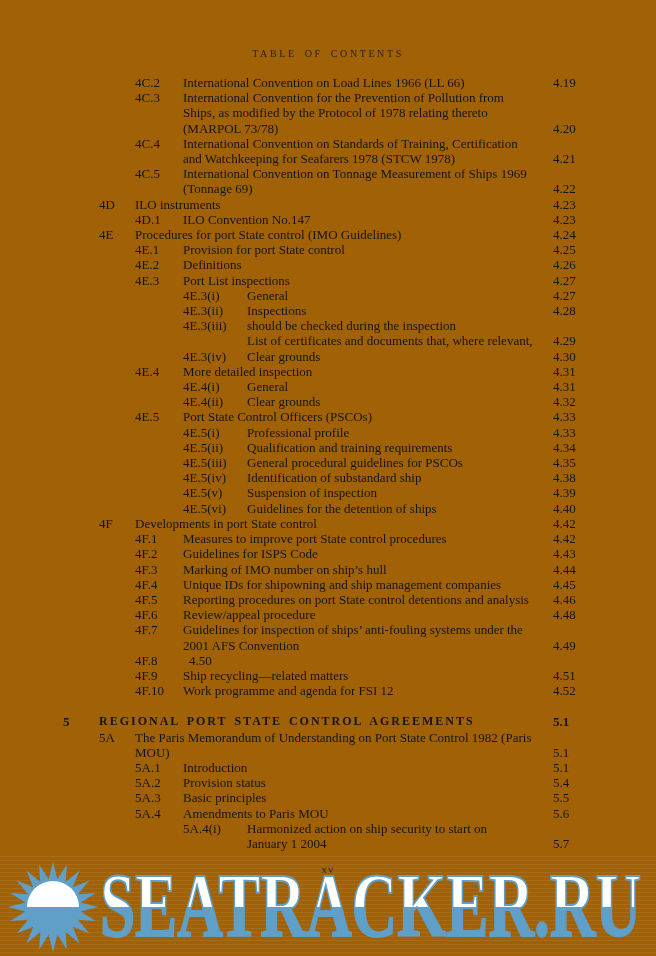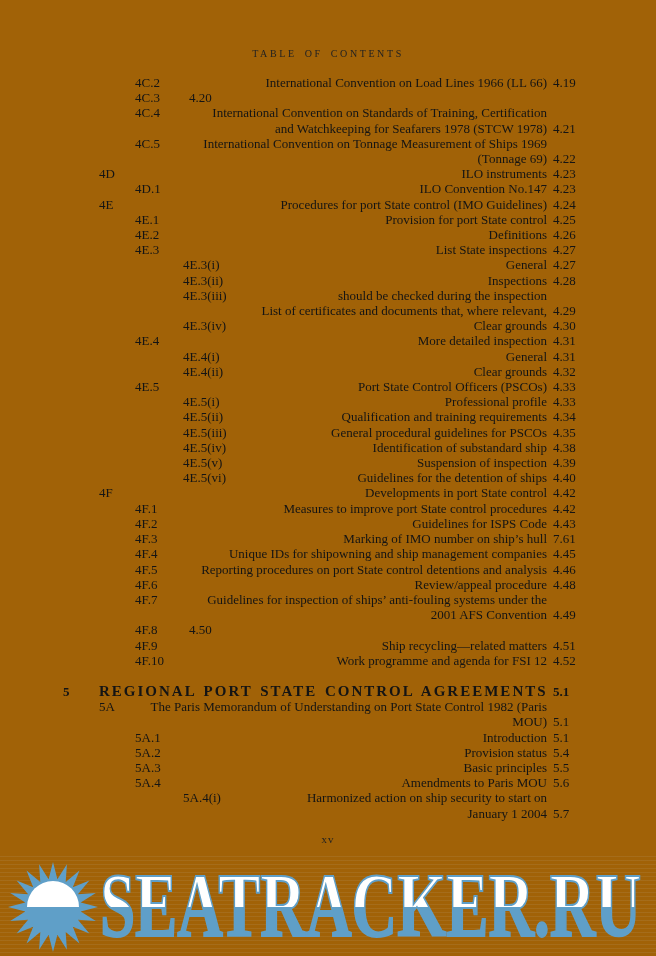--- a/index.html
+++ b/index.html
@@ -26,29 +26,29 @@
   .toc-list {
     margin: 15px 79px 0 63px; 
   }
   .row {
     display: flex;
     align-items: flex-start;
     font-size: 13px;
     line-height: 15.2px;
   }
   .row .num  { flex: 0 0 auto; white-space: nowrap; }
-  .row .title{ flex: 1 1 0; min-width: 0; text-align: right; }
+  .row .title{ flex: 1 1 0; min-width: 0; }
   .row .title .tline { white-space: nowrap; }
   .row .pg   { flex: 0 0 auto; align-self: flex-end; min-width: 30px; padding-left: 6px; white-space: nowrap; }
   .lvl0 .num { margin-left: 0;    width: 36px; }
   .lvl1 .num { margin-left: 36px; width: 36px; }
   .lvl2 .num { margin-left: 72px; width: 48px; }
   .lvl3 .num { margin-left: 120px; width: 64px; }
   .chapter { font-weight: bold; margin-top: 16px; }
-  .chapter .title .tline { letter-spacing: 2px; word-spacing: 2px; font-size: 15px; }
+  .chapter .title .tline { letter-spacing: 2px; word-spacing: 2px; font-size: 12px; }
   .page-number {
     margin-top: 12px;
     text-align: center;
     font-size: 11px;
     letter-spacing: 1px;
     color: #222;
   }
   .scan-texture {
     position: absolute;
     left: 0; right: 0; bottom: 0;
@@ -79,20 +79,25 @@
   <div class="toc-list">
       <div class="row lvl2">
     <span class="num">4C.2</span>
     <span class="title">
           <div class="tline">International Convention on Load Lines 1966 (LL 66)</div>
         </span>
     <span class="pg">4.19</span>
   </div>
       <div class="row lvl2">
     <span class="num">4C.3</span>
+    <span class="title">
+          <div class="tline">International Convention for the Prevention of Pollution from</div>
+          <div class="tline">Ships, as modified by the Protocol of 1978 relating thereto</div>
+          <div class="tline">(MARPOL 73/78)</div>
+        </span>
     <span class="pg">4.20</span>
   </div>
       <div class="row lvl2">
     <span class="num">4C.4</span>
     <span class="title">
           <div class="tline">International Convention on Standards of Training, Certification</div>
           <div class="tline">and Watchkeeping for Seafarers 1978 (STCW 1978)</div>
         </span>
     <span class="pg">4.21</span>
   </div>
@@ -135,21 +140,21 @@
       <div class="row lvl2">
     <span class="num">4E.2</span>
     <span class="title">
           <div class="tline">Definitions</div>
         </span>
     <span class="pg">4.26</span>
   </div>
       <div class="row lvl2">
     <span class="num">4E.3</span>
     <span class="title">
-          <div class="tline">List State inspections</div>
+          <div class="tline">Port List inspections</div>
         </span>
     <span class="pg">4.27</span>
   </div>
       <div class="row lvl3">
     <span class="num">4E.3(i)</span>
     <span class="title">
           <div class="tline">General</div>
         </span>
     <span class="pg">4.27</span>
   </div>
@@ -264,21 +269,21 @@
     <span class="title">
           <div class="tline">Guidelines for ISPS Code</div>
         </span>
     <span class="pg">4.43</span>
   </div>
       <div class="row lvl2">
     <span class="num">4F.3</span>
     <span class="title">
           <div class="tline">Marking of IMO number on ship’s hull</div>
         </span>
-    <span class="pg">7.61</span>
+    <span class="pg">4.44</span>
   </div>
       <div class="row lvl2">
     <span class="num">4F.4</span>
     <span class="title">
           <div class="tline">Unique IDs for shipowning and ship management companies</div>
         </span>
     <span class="pg">4.45</span>
   </div>
       <div class="row lvl2">
     <span class="num">4F.5</span>

